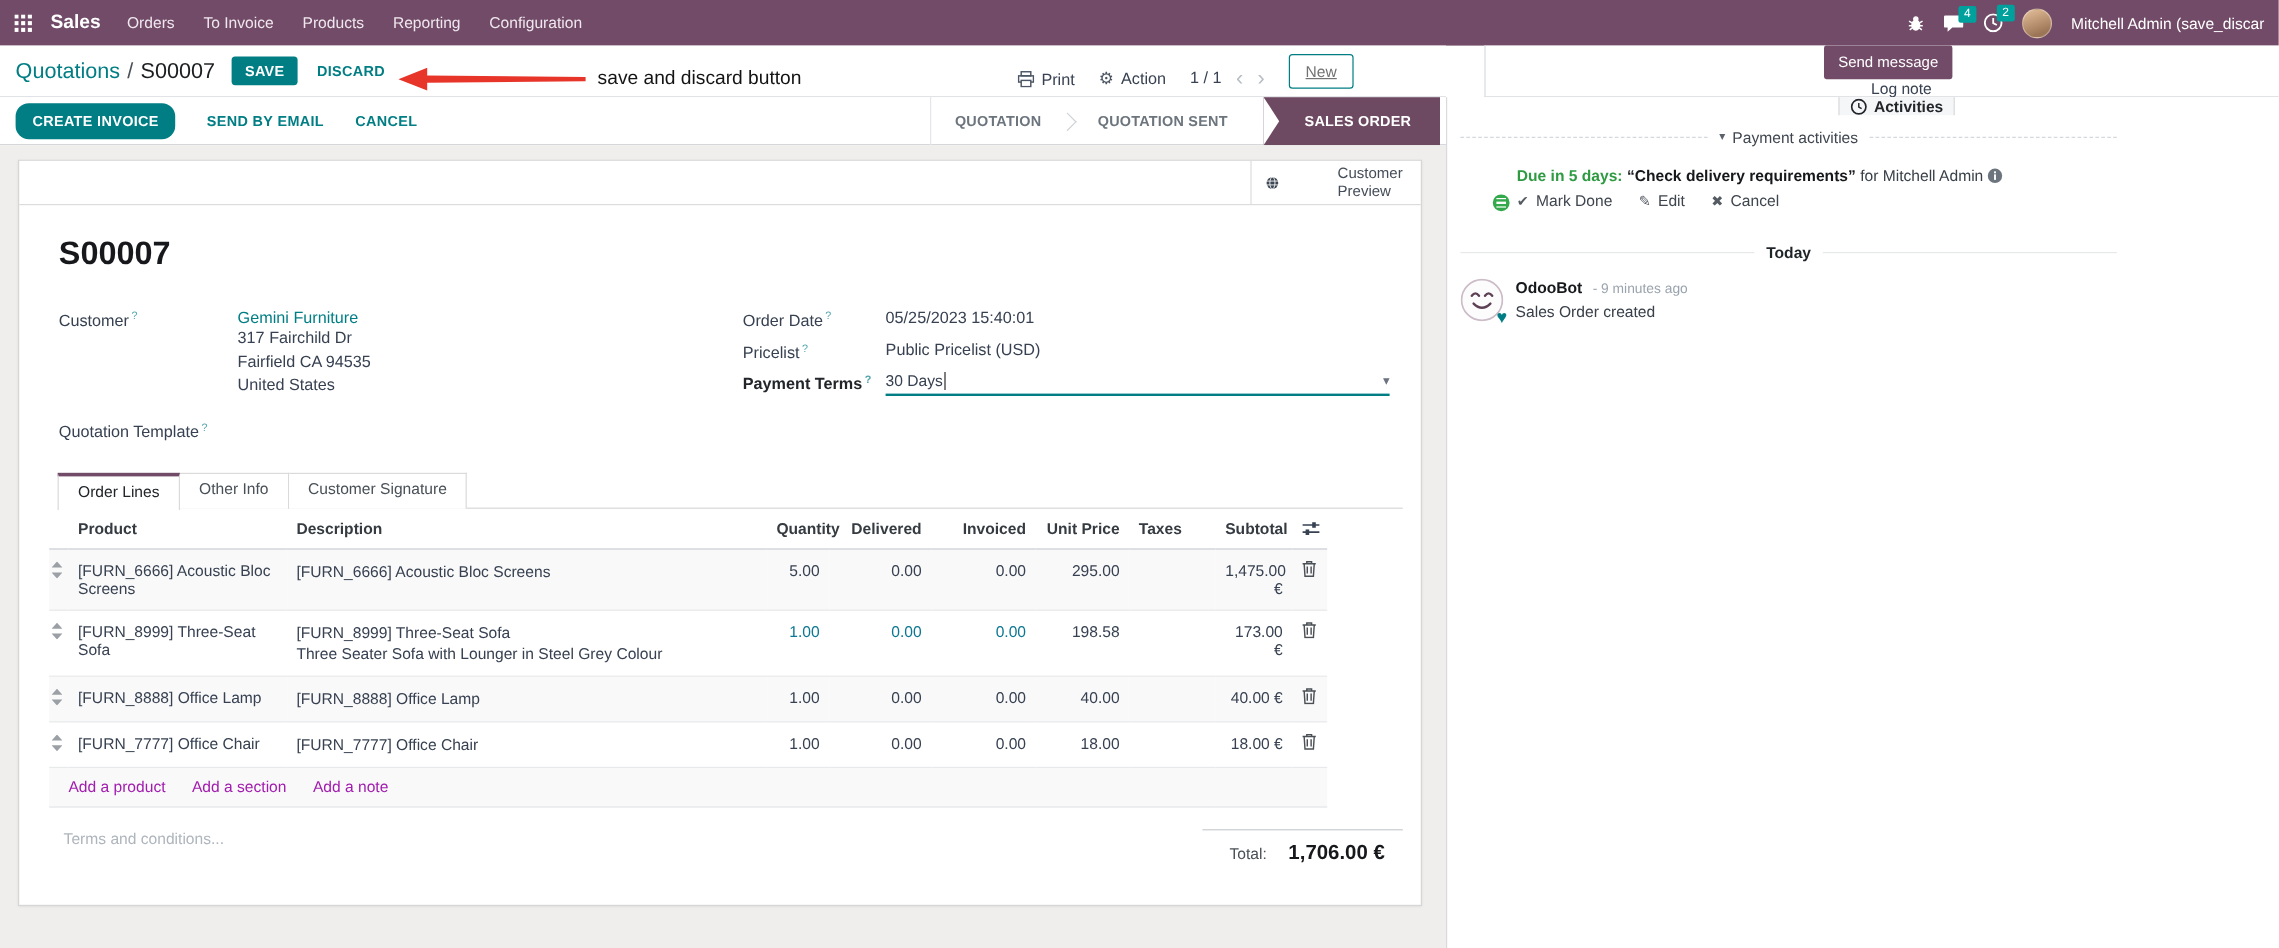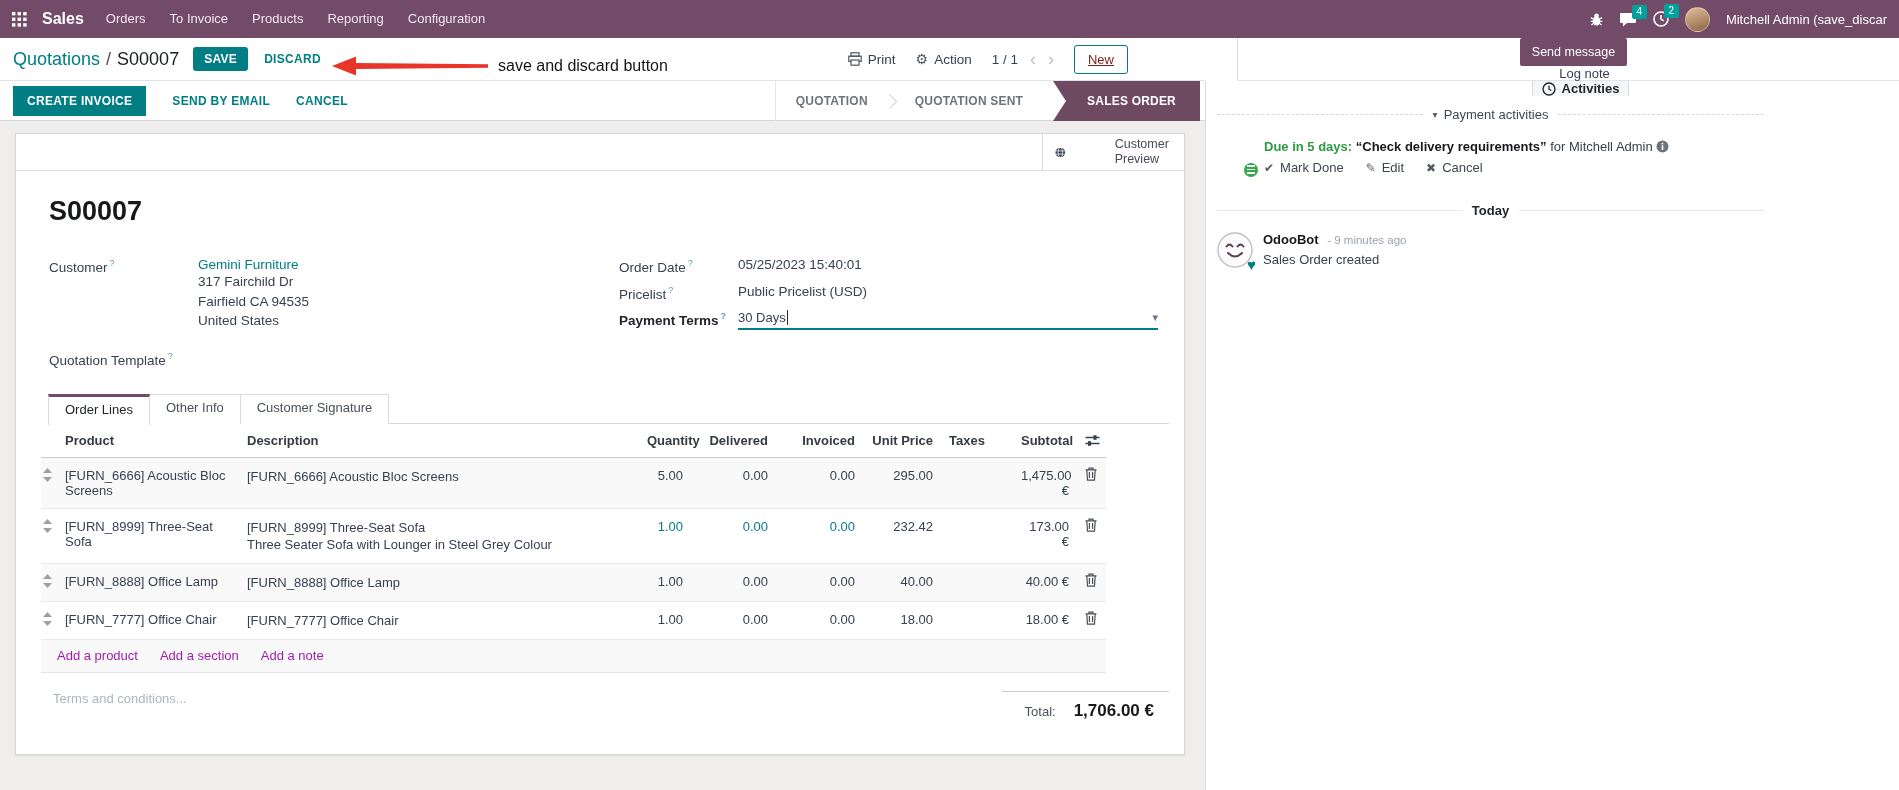--- a/index.html
+++ b/index.html
@@ -25,37 +25,37 @@
   
   .control-row { position:absolute; top:38px; left:0; width:1205px; height:43px; background:#fff;
     border-bottom:1px solid #e2e3e6; display:flex; align-items:center; padding-left:13px; }
   .bc-parent { color:#017E84; font-size:18px; cursor:pointer; }
   .bc-sep { color:#495057; font-size:18px; margin:0 6px; }
   .bc-current { color:#1b1e21; font-size:18px; }
   .btn-save { margin-left:14px; background:#017E84; color:#fff; border:none; font-size:12px; font-weight:700;
     letter-spacing:.3px; padding:5px 11px; border-radius:3px; font-family:inherit; cursor:pointer; }
   .btn-discard { margin-left:16px; background:none; border:none; color:#017E84; font-size:12px; font-weight:700;
     letter-spacing:.3px; font-family:inherit; cursor:pointer; }
-  .toolbar { margin-left:auto; display:flex; align-items:center; gap:20px; padding-right:77px; }
+  .toolbar { margin-left:auto; display:flex; align-items:flex-end; gap:20px; padding-right:77px; }
   .tool-btn { display:flex; align-items:center; gap:6px; color:#374151; font-size:13.5px; background:none; border:none;
     font-family:inherit; cursor:pointer; }
   .gear-glyph { font-size:14px; color:#4b5563; }
   .pager { display:flex; align-items:center; gap:12px; }
   .pager-count { color:#374151; font-size:13.5px; }
   .pager-arrow { color:#b8bdc4; font-size:18px; line-height:1; background:none; border:none; cursor:pointer; }
-  .btn-new { color:#7f1d1d; border:1px solid #017E84; background:#fff; font-size:13px; padding:6px 13px;
+  .btn-new { color:#737373; border:1px solid #017E84; background:#fff; font-size:13px; padding:6px 13px;
     border-radius:3px; font-family:inherit; cursor:pointer;text-decoration:underline; }
   
   .annotation { position:absolute; left:330px; top:51px; display:flex; align-items:center; gap:8px; z-index:6; }
   .annotation-text { font-size:16px; color:#141414; }
   
   .action-row { position:absolute; top:81px; left:0; width:1205px; height:40px; background:#fff;
     border-bottom:1px solid #d6d7da; display:flex; align-items:center; padding-left:13px; }
   .btn-primary { background:#017E84; color:#fff; border:none; font-size:12px; font-weight:700; letter-spacing:.3px;
-    padding:8px 14px; border-radius:0; font-family:inherit; cursor:pointer; }
+    padding:8px 14px; border-radius:11px; font-family:inherit; cursor:pointer; }
   .btn-flat { background:none; border:none; color:#017E84; font-size:12px; font-weight:700; letter-spacing:.3px;
     margin-left:26px; font-family:inherit; cursor:pointer; }
   .statusbar { position:absolute; right:5px; top:0; height:40px; display:flex; align-items:stretch;
     border-left:1px solid #e4e5e8; }
   .step { display:flex; align-items:center; padding:0 20px; color:#6c757d; font-size:12px; font-weight:700;
     letter-spacing:.2px; cursor:pointer; }
   .step-sep { width:11px; height:11px; border-top:1px solid #d0d3d7; border-right:1px solid #d0d3d7;
     transform:rotate(45deg); align-self:center; margin:0 0 0 -4px; }
   .step.active { background:#6E4A62; color:#fff; position:relative; padding:0 24px 0 34px; margin-left:10px; }
   .step.active::before { content:""; position:absolute; left:0; top:0;
@@ -130,21 +130,21 @@
     white-space:nowrap; cursor:pointer; }
   .chatter { position:absolute; top:81px; left:1205px; right:0; bottom:0; background:#fff;
     border-left:1px solid #d9dadc; }
   .chatter-body { width:558px; padding:26px 0 0 11px; }
   .divider { display:flex; align-items:center; gap:10px; margin-bottom:14px; }
   .divider .line-dashed { flex:1; border-top:1px dashed #d5d8dc; }
   .divider .line-solid { flex:1; border-top:1px solid #e6e8ea; }
   .divider-label { font-size:13px; color:#404750; display:flex; align-items:center; gap:6px; cursor:pointer; }
   .divider-label .sec-caret { font-size:10px; color:#5b626b; }
   .divider-label.bold { font-weight:700; color:#1f2429; }
-  .activity-item { display:flex; gap:9px;align-items:center; }
+  .activity-item { display:flex; gap:9px; }
   .av-wrap { position:relative; width:38px; height:38px; flex:none; }
   .av { width:38px; height:38px; border-radius:50%; background:linear-gradient(160deg,#caa37f 20%,#7d5b44 85%); }
   .av-badge { position:absolute; right:-5px; bottom:-4px; width:18px; height:18px; border-radius:50%;
     background:#33a94c; border:2px solid #fff; display:flex; flex-direction:column; justify-content:center;
     align-items:center; gap:2px; }
   .av-badge i { display:block; width:8px; height:1.4px; background:#fff; }
   .a-line1 { font-size:13px; padding-top:3px; }
   .a-due { color:#2e9b43; font-weight:700; }
   .a-summary { color:#16181b; font-weight:700; }
   .a-assignee { color:#394049; }
@@ -384,21 +384,21 @@
                       <polygon points="0,9 9,9 4.5,14"></polygon>
                     </svg></span></td>
                 <td>[FURN_8999] Three-Seat Sofa</td>
                 <td class="desc">
                   <div>[FURN_8999] Three-Seat Sofa</div>
                   <div>Three Seater Sofa with Lounger in Steel Grey Colour</div>
                 </td>
                 <td class="num hl">1.00</td>
                 <td class="num hl">0.00</td>
                 <td class="num hl">0.00</td>
-                <td class="num">232.42</td>
+                <td class="num">198.58</td>
                 <td></td>
                 <td class="num">173.00 €</td>
                 <td class="del"><span><svg width="12" height="14" viewBox="0 0 12 14" fill="none" stroke="#4a5056" stroke-width="1.2">
                       <path d="M0.5 2.8h11M4 2.8V1.2h4v1.6M1.8 2.8l.7 10.4h7l.7-10.4M4.4 5v6M7.6 5v6"></path>
                     </svg></span></td>
               </tr>
               <tr class="stripe">
                 <td class="handle"><span><svg width="9" height="14" viewBox="0 0 9 14" fill="#9aa0a6">
                       <polygon points="4.5,0 9,5 0,5"></polygon>
                       <polygon points="0,9 9,9 4.5,14"></polygon>

